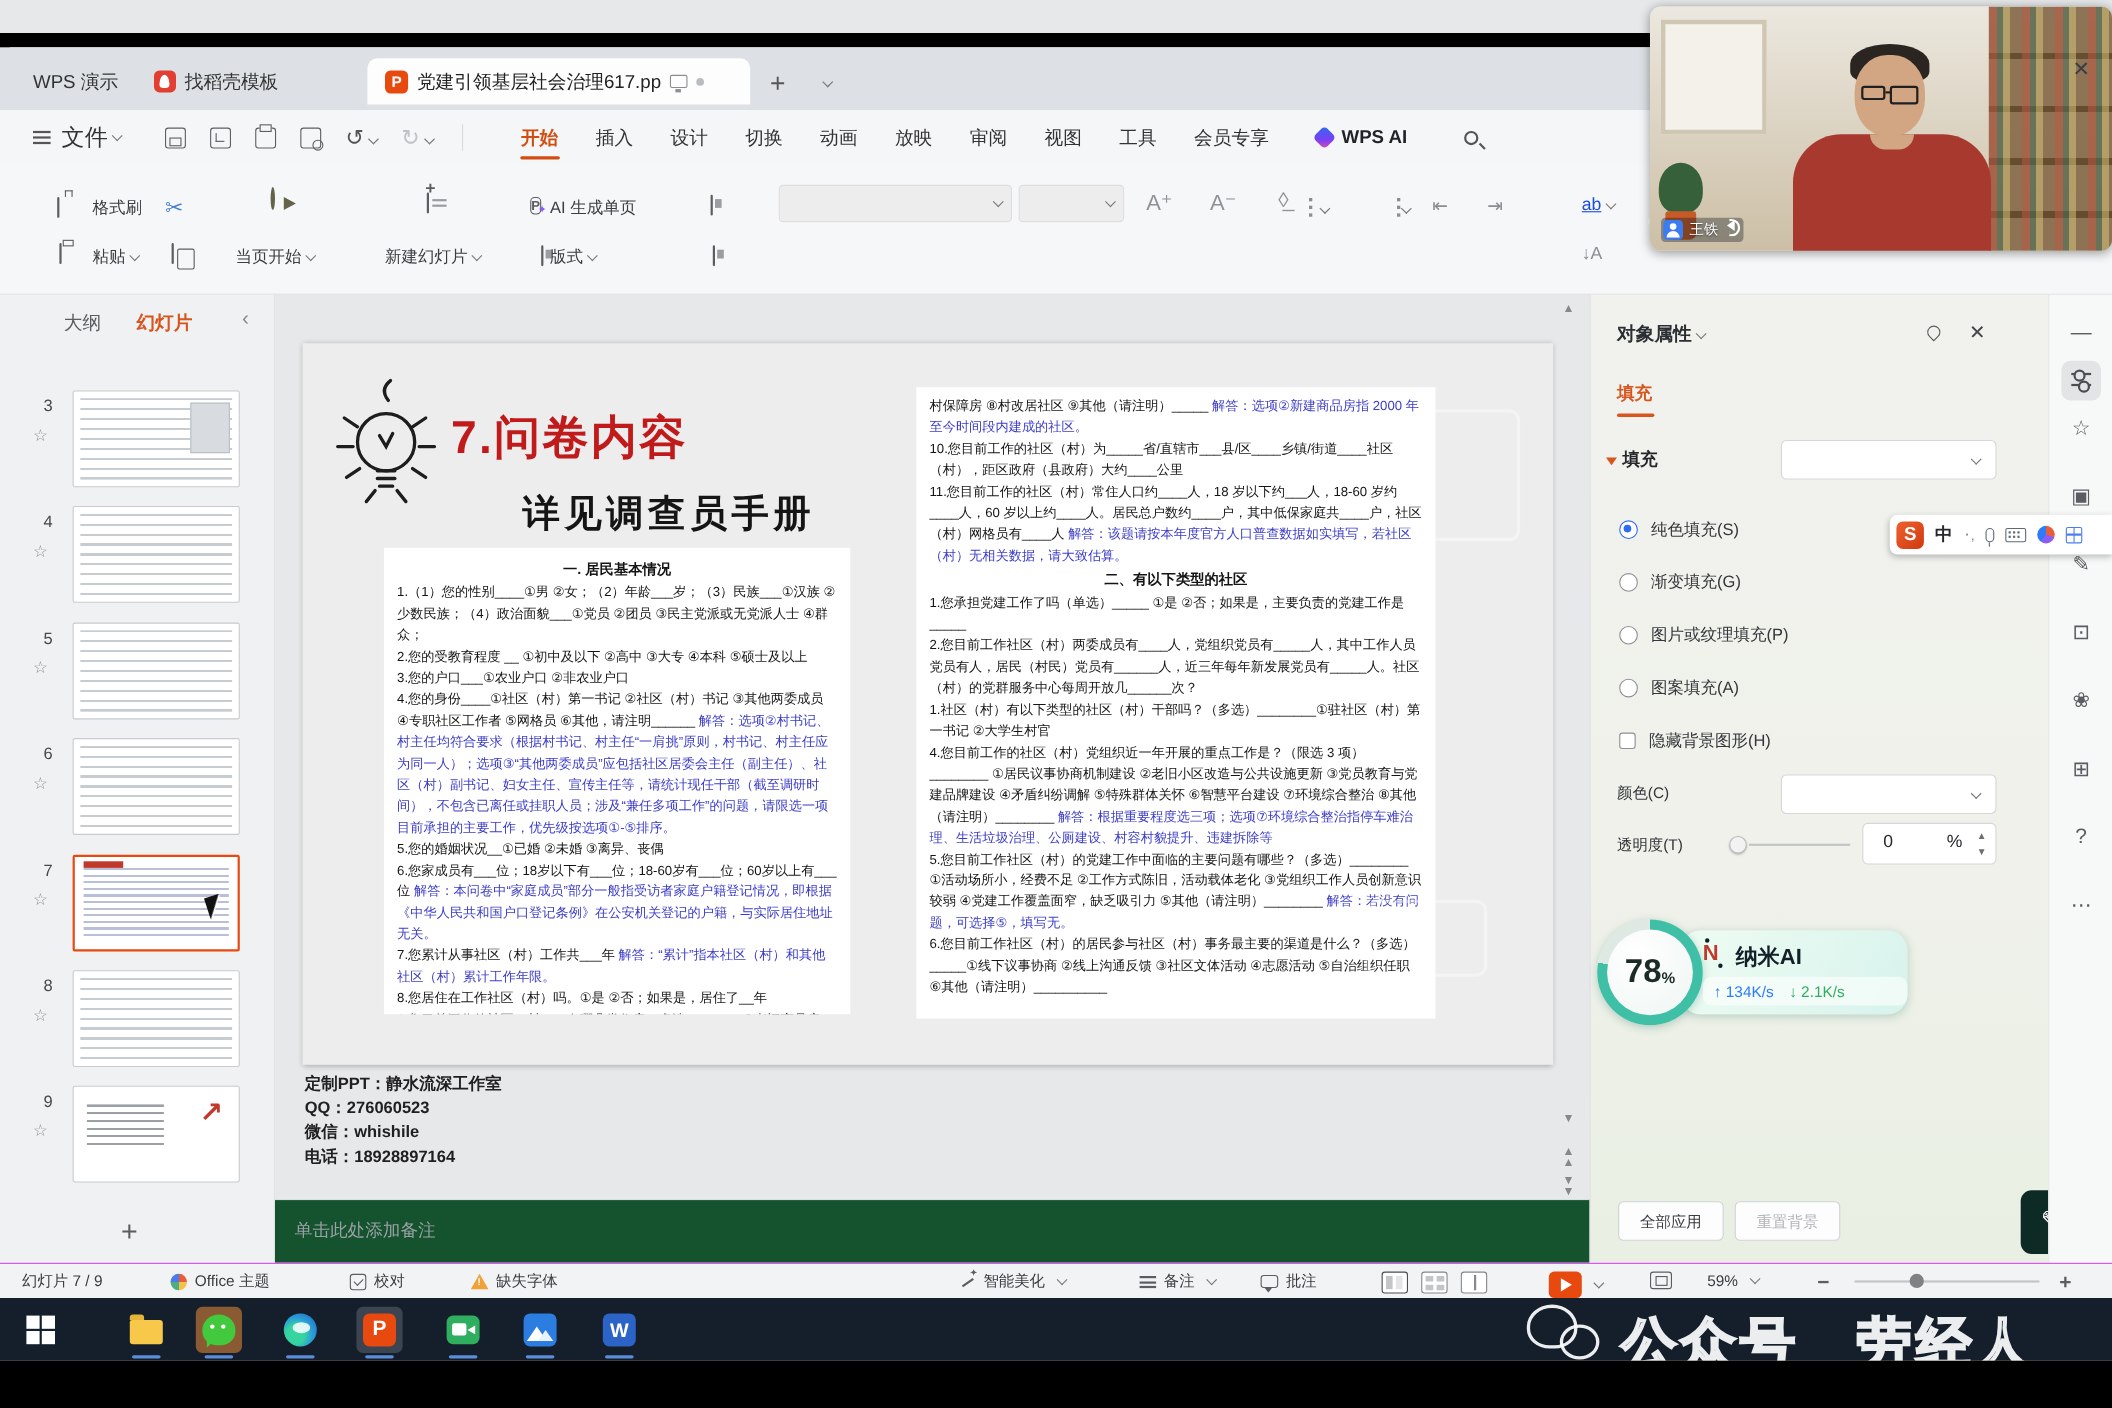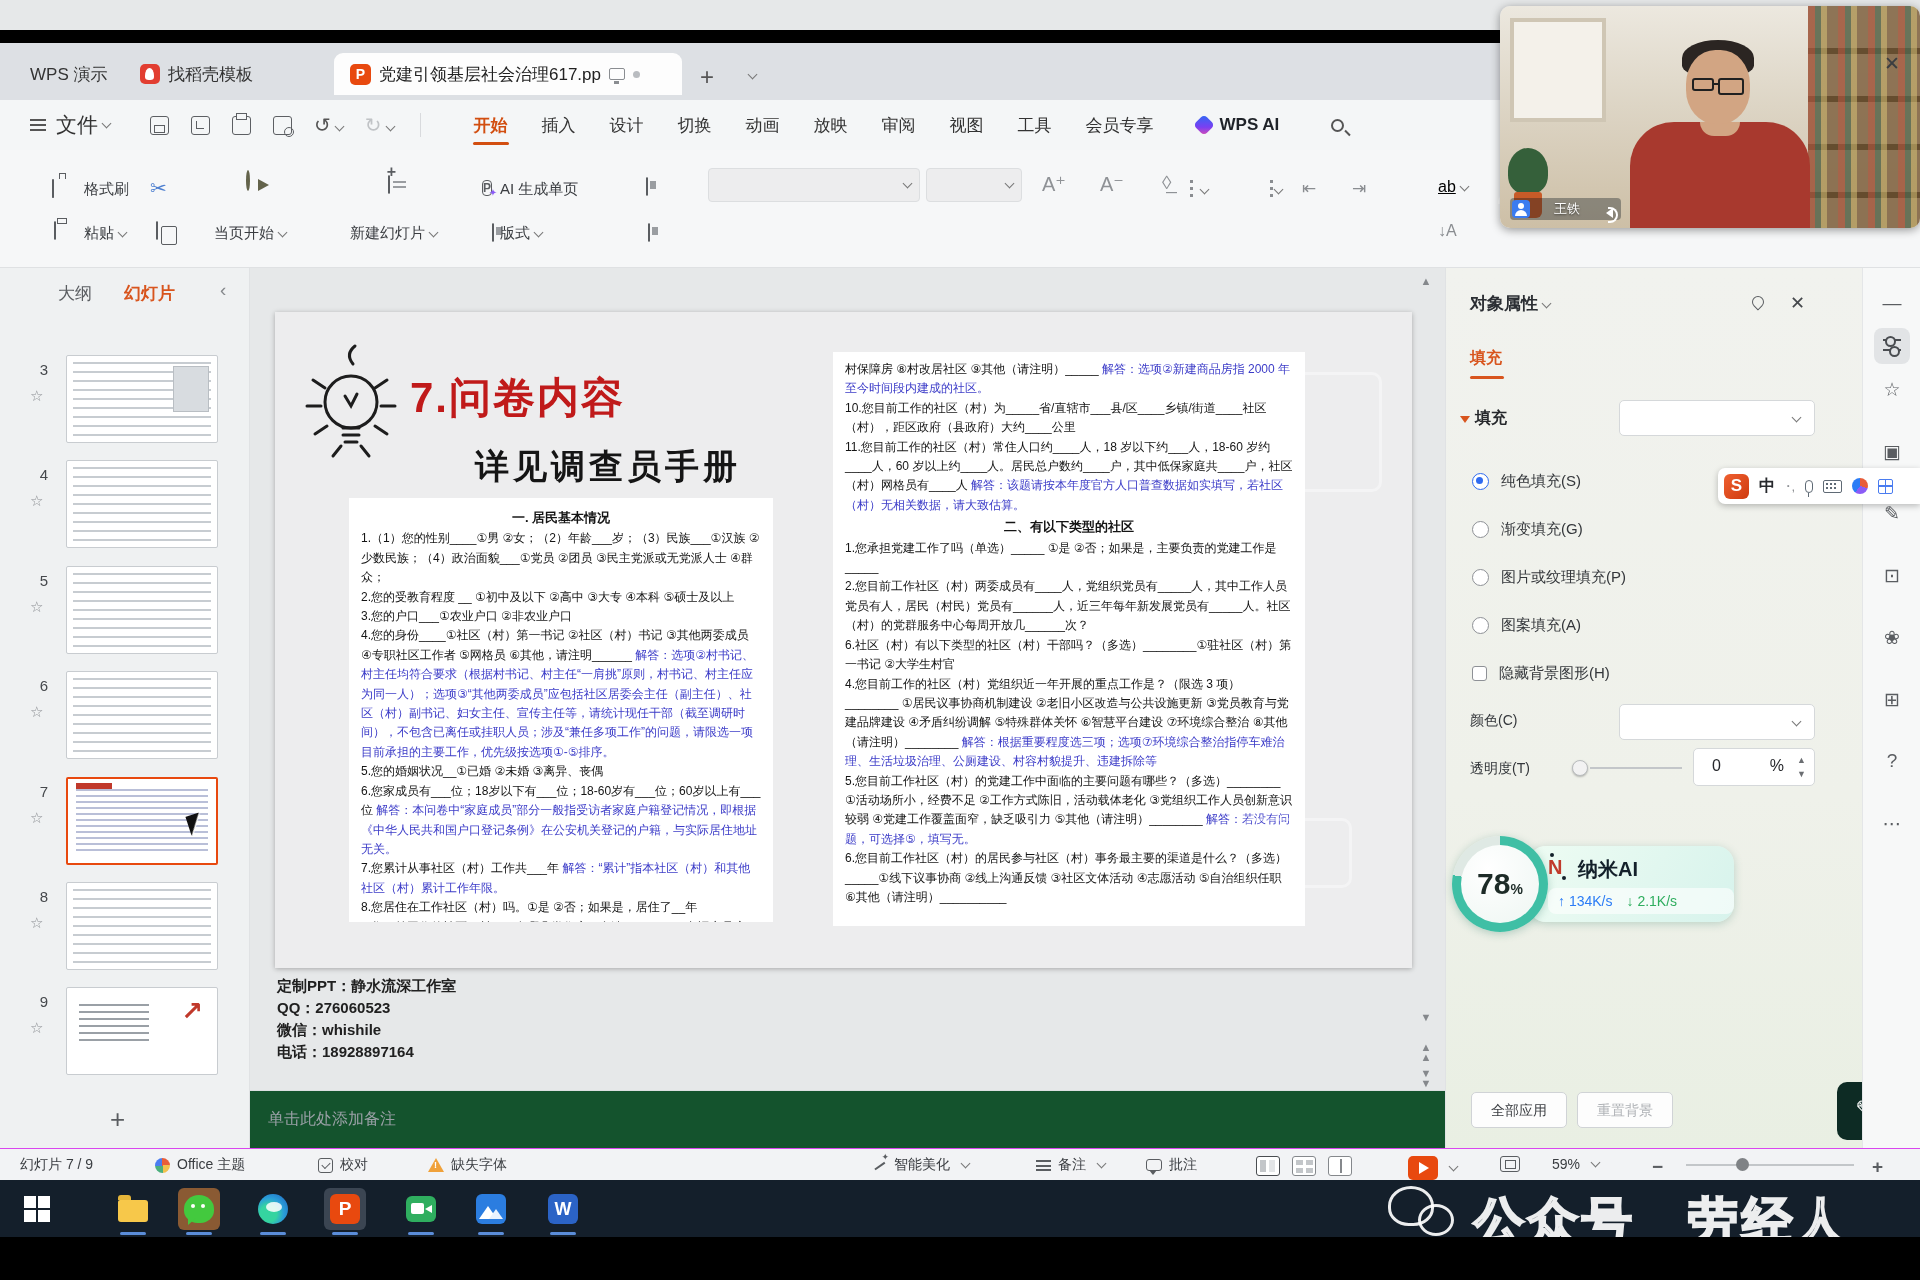--- a/index.html
+++ b/index.html
@@ -235,21 +235,21 @@
   .head{position:absolute;left:186px;top:44px;width:64px;height:74px;border-radius:46%;background:#d2a583}
   .hair{position:absolute;left:182px;top:34px;width:72px;height:36px;border-radius:50% 50% 30% 30%;background:#2b2522}
   .glasses{position:absolute;left:192px;top:72px;width:22px;height:13px;border:2px solid #202020;border-radius:3px;box-shadow:28px 0 0 -2px #fff0,0 0 0 0 #fff}
   .glasses::after{content:"";position:absolute;left:24px;top:-2px;width:22px;height:13px;border:2px solid #202020;border-radius:3px}
   .glasses::before{content:"";position:absolute;left:20px;top:3px;width:5px;height:2px;background:#202020}
   .torso{position:absolute;left:130px;top:116px;width:180px;height:110px;border-radius:44px 44px 0 0;background:#a8392e}
   .torso::after{content:"";position:absolute;left:70px;top:0;width:40px;height:14px;border-radius:0 0 18px 18px;background:#d2a583}
   .plantc{position:absolute;left:2px;top:142px;width:56px;height:80px}
   .plantc::before{content:"";position:absolute;left:6px;top:0;width:40px;height:46px;border-radius:50% 50% 40% 40%;background:#35603a}
   .plantc::after{content:"";position:absolute;left:12px;top:44px;width:28px;height:26px;background:#c75b28;border-radius:3px 3px 6px 6px}
-  .cam-label{position:absolute;left:10px;bottom:8px;display:flex;align-items:flex-end;gap:24px;background:rgba(10,20,30,.35);border-radius:4px;padding:2px 8px 2px 2px}
+  .cam-label{position:absolute;left:10px;bottom:8px;display:flex;align-items:flex-start;gap:6px;background:rgba(10,20,30,.35);border-radius:4px;padding:2px 8px 2px 2px}
   .cam-avi{width:18px;height:18px;background:#3b7cf0;border-radius:4px;position:relative}
   .cam-avi::before{content:"";position:absolute;left:6px;top:3px;width:6px;height:6px;border-radius:50%;background:#fff}
   .cam-avi::after{content:"";position:absolute;left:3px;top:10px;width:12px;height:6px;border-radius:6px 6px 0 0;background:#fff}
   .cam-name{color:#fff;font-size:13px;text-shadow:0 1px 2px rgba(0,0,0,.6)}
   .spk{width:0;height:0;border-top:5px solid transparent;border-bottom:5px solid transparent;border-right:7px solid #fff;position:relative;margin-left:2px}
   .spk::after{content:"";position:absolute;left:2px;top:-6px;width:8px;height:12px;border:2px solid #fff;border-left:none;border-radius:0 8px 8px 0}
   #camclose{left:1884px;top:52px;font-size:19px;color:#3a3d41;z-index:60}
 
   
   #ime{left:1718px;top:468px;width:202px;height:36px;background:#fff;border-radius:7px 0 0 7px;box-shadow:0 2px 6px rgba(0,0,0,.25);display:flex;align-items:center;gap:10px;padding-left:6px;z-index:55}
@@ -373,21 +373,21 @@
     <span class="rlbl" style="left:1352px;top:28px;color:#8a8d91;font-size:17px">⇥</span>
     <div class="rrow2" style="left:1162px;gap:18px">
       <span class="alic"></span>
       <span class="alic c"></span>
       <span class="alic r"></span>
       <span class="alic j"></span>
       <span class="alic j"></span>
       <span class="alic j"></span>
     </div>
     <div class="vdiv" style="left:1420px"></div>
-    <span class="rlbl" style="left:1438px;top:28px;color:#000000;font-size:16px;text-decoration:underline">ab<span class="chv"></span></span>
+    <span class="rlbl" style="left:1438px;top:28px;color:#1d4ed8;font-size:16px;text-decoration:underline">ab<span class="chv"></span></span>
     <span class="rlbl" style="left:1438px;top:72px;color:#8a8d91;font-size:16px">↓A</span>
     
     <span class="ric avatar-o" style="left:1452px;top:28px"></span>
   </div>
 
   <div class="abs" id="sidebar">
     <div id="sb-tabs">
       <span style="position:absolute;left:58px;color:#5a5d61">大纲</span>
       <span style="position:absolute;left:124px;color:#d8551e;font-weight:bold">幻灯片</span>
       <span style="position:absolute;left:220px;color:#85888c;font-size:19px;top:-3px">‹</span>
@@ -472,21 +472,21 @@
           <div class="sp"><span>8.您居住在工作社区（村）吗。①是 ②否；如果是，居住了__年</span></div>
           <div class="sp"><span>9.您目前工作的社区（村），有哪几类住房（多选）______①老旧商品房（2000年前建成）②新建商品房 ③保障性住房 ④租赁住房 ⑤单位型住房 ⑥农村宅基地自建房 ⑦农</span></div>
         </div>
       <div class="txtbox" id="rbox">
           <div class="sp"><span>村保障房 ⑧村改居社区 ⑨其他（请注明）_____ </span><span class="blu">解答：选项②新建商品房指 2000 年至今时间段内建成的社区。</span></div>
           <div class="sp"><span>10.您目前工作的社区（村）为_____省/直辖市___县/区____乡镇/街道____社区（村），距区政府（县政府）大约____公里</span></div>
           <div class="sp"><span>11.您目前工作的社区（村）常住人口约____人，18 岁以下约___人，18-60 岁约____人，60 岁以上约____人。居民总户数约____户，其中低保家庭共____户，社区（村）网格员有____人 </span><span class="blu">解答：该题请按本年度官方人口普查数据如实填写，若社区（村）无相关数据，请大致估算。</span></div>
           <div class="sp ctr"><span>二、有以下类型的社区</span></div>
           <div class="sp"><span>1.您承担党建工作了吗（单选）_____ ①是 ②否；如果是，主要负责的党建工作是_____</span></div>
           <div class="sp"><span>2.您目前工作社区（村）两委成员有____人，党组织党员有_____人，其中工作人员党员有人，居民（村民）党员有______人，近三年每年新发展党员有_____人。社区（村）的党群服务中心每周开放几______次？</span></div>
-          <div class="sp"><span>6.社区（村）有以下类型的社区（村）干部吗？（多选）________①驻社区（村）第一书记 ②大学生村官</span></div>
+          <div class="sp"><span>1.社区（村）有以下类型的社区（村）干部吗？（多选）________①驻社区（村）第一书记 ②大学生村官</span></div>
           <div class="sp"><span>4.您目前工作的社区（村）党组织近一年开展的重点工作是？（限选 3 项）________ ①居民议事协商机制建设 ②老旧小区改造与公共设施更新 ③党员教育与党建品牌建设 ④矛盾纠纷调解 ⑤特殊群体关怀 ⑥智慧平台建设 ⑦环境综合整治 ⑧其他（请注明）________ </span><span class="blu">解答：根据重要程度选三项；选项⑦环境综合整治指停车难治理、生活垃圾治理、公厕建设、村容村貌提升、违建拆除等</span></div>
           <div class="sp"><span>5.您目前工作社区（村）的党建工作中面临的主要问题有哪些？（多选）________ ①活动场所小，经费不足 ②工作方式陈旧，活动载体老化 ③党组织工作人员创新意识较弱 ④党建工作覆盖面窄，缺乏吸引力 ⑤其他（请注明）________ </span><span class="blu">解答：若没有问题，可选择⑤，填写无。</span></div>
           <div class="sp"><span>6.您目前工作社区（村）的居民参与社区（村）事务最主要的渠道是什么？（多选）_____①线下议事协商 ②线上沟通反馈 ③社区文体活动 ④志愿活动 ⑤自治组织任职 ⑥其他（请注明）__________</span></div>
         </div>
       <div class="ghost" style="right:30px;top:60px;width:90px;height:120px"></div>
       <div class="ghost" style="right:60px;bottom:80px;width:110px;height:70px"></div>
     </div>
     <div id="footer-lines">
         <div>定制PPT：静水流深工作室</div>
         <div>QQ：276060523</div>

